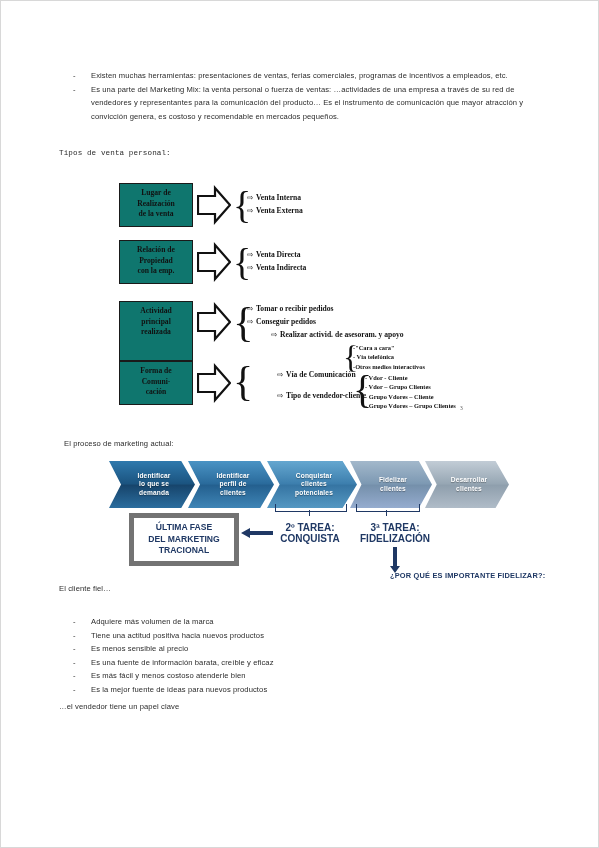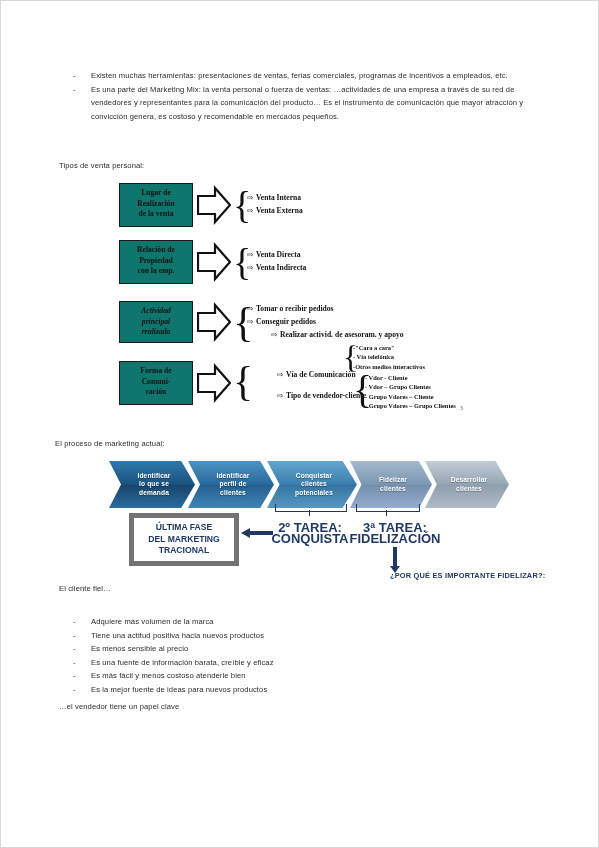--- a/index.html
+++ b/index.html
@@ -163,21 +163,21 @@
     font-size: 8.6px;
     line-height: 11.6px;
     text-align: center;
     padding: 4px 6px;
     box-sizing: border-box;
   }
   .tasklabel {
     position: absolute;
     color: #1f3864;
     font-weight: bold;
-    font-size: 13px;
+    font-size: 10px;
     line-height: 11px;
     text-align: center;
   }
   .arrow-left, .arrow-down {
     position: absolute;
   }
   .qlabel {
     position: absolute;
     color: #1f3864;
     font-weight: bold;
@@ -194,21 +194,21 @@
 </head>
 <body>
 
 <div class="page">
 
   <ul class="bullet-list" style="left:64px; top:68px; width:470px;">
     <li>Existen muchas herramientas: presentaciones de ventas, ferias comerciales, programas de incentivos a empleados, etc.</li>
     <li>Es una parte del Marketing Mix: la venta personal o fuerza de ventas: …actividades de una empresa a través de su red de vendedores y representantes para la comunicación del producto… Es el instrumento de comunicación que mayor atracción y convicción genera, es costoso y recomendable en mercados pequeños.</li>
   </ul>
 
-  <div class="para" style="left:58px; top:158px;">Tipos de venta personal:</div>
+  <div class="para" style="left:58px; top:146px;font-family:Liberation Mono, monospace;">Tipos de venta personal:</div>
 
   <div class="diagram">
 
     <div class="dgroup" style="top:0px; height:48px;">
       <div class="dbox" style="height:44px;">
         <div>Lugar de</div>
         <div>Realización</div>
         <div>de la venta</div>
       </div>
       <svg class="fat-arrow" width="34" height="44" viewBox="0 0 34 44">
@@ -231,21 +231,21 @@
         <polygon points="1,13 18,13 18,5 33,22 18,39 18,31 1,31" fill="#ffffff" stroke="#111111" stroke-width="2.2"></polygon>
       </svg>
       <div class="brace" style="left:114px; top:3px; font-size:38px;">{</div>
       <div class="ditems" style="left:128px; top:8px;">
         <div class="ditem"><span class="gl">⇨</span><span>Venta Directa</span></div>
         <div class="ditem"><span class="gl">⇨</span><span>Venta Indirecta</span></div>
       </div>
     </div>
 
     <div class="dgroup" style="top:118px; height:48px;">
-      <div class="dbox" style="height:42px;font-style:italic;">
+      <div class="dbox" style="height:60px;">
         <div>Actividad</div>
         <div>principal</div>
         <div>realizada</div>
       </div>
       <svg class="fat-arrow" width="34" height="42" viewBox="0 0 34 42">
         <polygon points="1,12 18,12 18,4 33,21 18,38 18,30 1,30" fill="#ffffff" stroke="#111111" stroke-width="2.2"></polygon>
       </svg>
       <div class="brace" style="left:114px; top:-1px; font-size:43px;">{</div>
       <div class="ditems" style="left:128px; top:1px;">
         <div class="ditem"><span class="gl">⇨</span><span>Tomar o recibir pedidos</span></div>
@@ -281,21 +281,21 @@
         <div>- Vdor - Cliente</div>
         <div>- Vdor – Grupo Clientes</div>
         <div>- Grupo Vdores – Cliente</div>
         <div>- Grupo Vdores – Grupo Clientes</div>
       </div>
     </div>
   </div>
 
   <div class="pagenum" style="left:459px; top:404px;">3</div>
 
-  <div class="para" style="left:54px; top:436px;">El proceso de marketing actual:</div>
+  <div class="para" style="left:63px; top:436px;">El proceso de marketing actual:</div>
 
   <div class="flow">
     <div class="chev" style="left:0px; width:86px; background:linear-gradient(180deg,#2f79ad 0%,#1b5480 48%,#17456c 52%,#2b6d9e 100%);">
       <div>
         <div>Identificar</div>
         <div>lo que se</div>
         <div>demanda</div>
       </div>
     </div>
     <div class="chev" style="left:79px; width:86px; background:linear-gradient(180deg,#4a93c4 0%,#2a6b9c 48%,#24608f 52%,#3f85b6 100%);">

